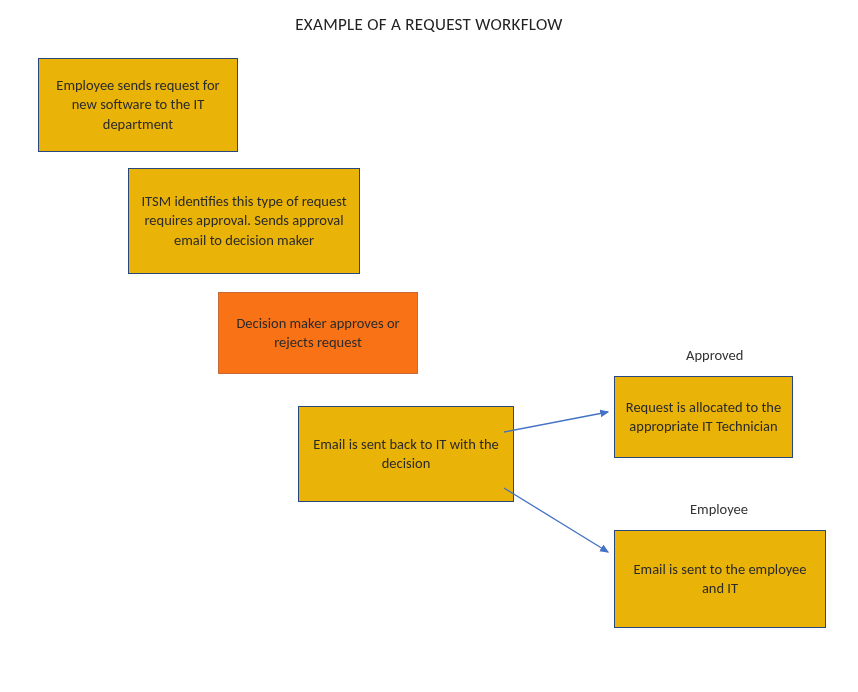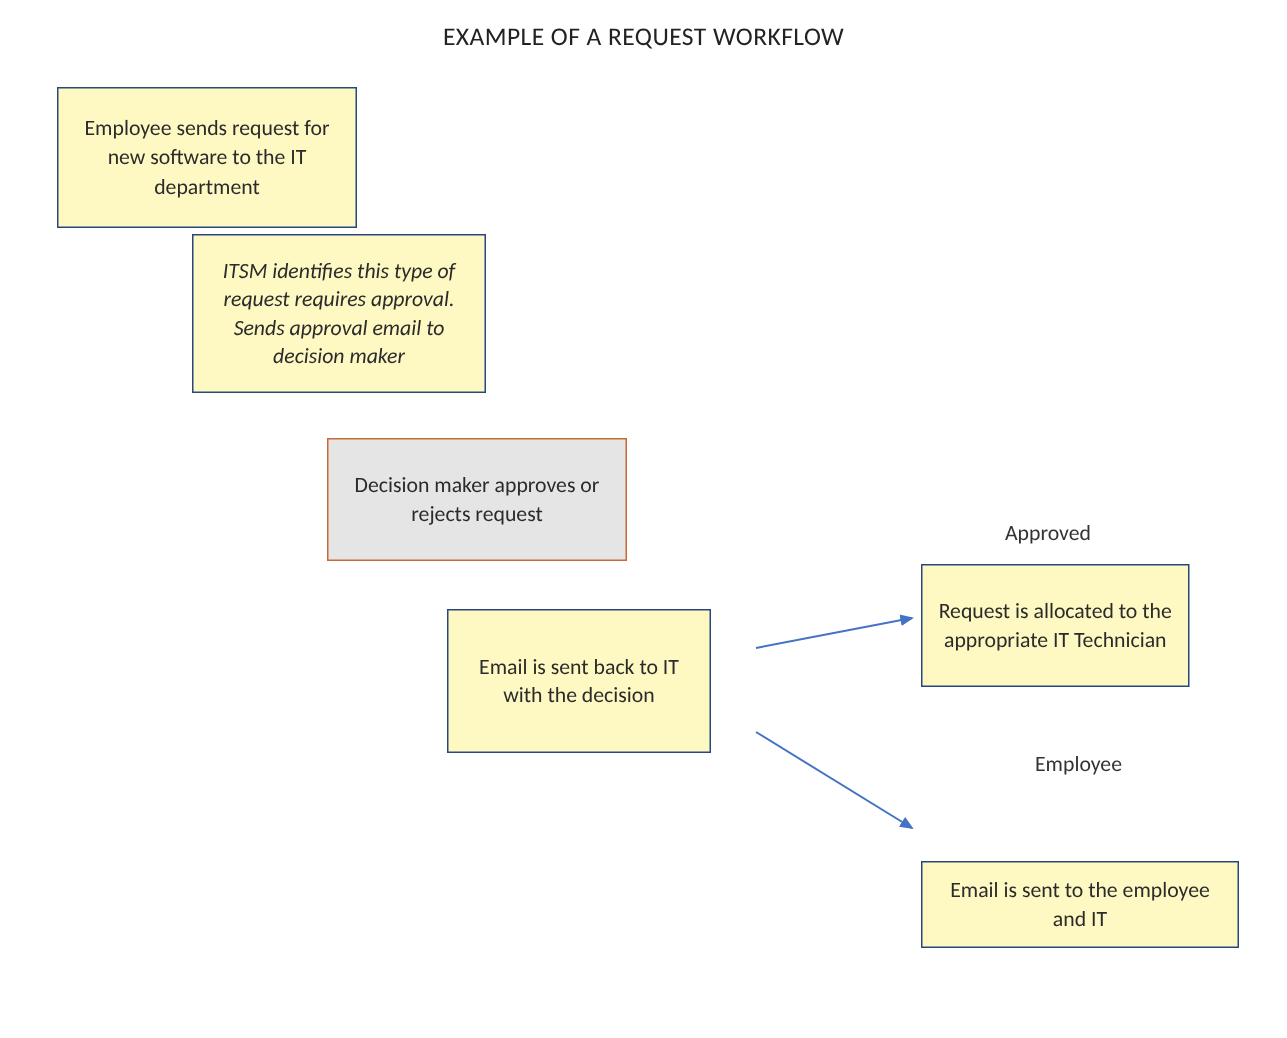--- a/index.html
+++ b/index.html
@@ -22,31 +22,31 @@
     text-align: center;
     font-weight: 400;
     font-size: 17px;
     letter-spacing: 0.3px;
     color: #222;
   }
   .box {
     position: absolute;
     box-sizing: border-box;
     border: 1px solid #28477e;
-    background: #fef9c3;
+    background: #eab308;
     display: flex;
     align-items: center;
     justify-content: center;
     text-align: center;
     padding: 8px 10px;
     line-height: 1.32;
     color: #2b2b2b;
   }
   .box.orange {
-    background: #e5e5e5;
+    background: #f97316;
     border-color: #c86a33;
   }
   .label {
     position: absolute;
     font-size: 14.5px;
     color: #333;
     text-align: center;
   }
   svg.arrows {
     position: absolute;
@@ -59,41 +59,41 @@
 </style>
 </head>
 <body>
 
 <div class="title">EXAMPLE OF A REQUEST WORKFLOW</div>
 
 <div class="box" style="left:38px; top:58px; width:200px; height:94px;">
   <span>Employee sends request for new software to the IT department</span>
 </div>
 
-<div class="box" style="left:128px; top:156px; width:196px; height:106px;font-style:italic;">
+<div class="box" style="left:128px; top:168px; width:232px; height:106px;">
   <span>ITSM identifies this type of request requires approval. Sends approval email to decision maker</span>
 </div>
 
 <div class="box orange" style="left:218px; top:292px; width:200px; height:82px;">
   <span>Decision maker approves or rejects request</span>
 </div>
 
-<div class="box" style="left:298px; top:406px; width:176px; height:96px;">
+<div class="box" style="left:298px; top:406px; width:216px; height:96px;">
   <span>Email is sent back to IT with the decision</span>
 </div>
 
 <div class="box" style="left:614px; top:376px; width:179px; height:82px;">
   <span>Request is allocated to the appropriate IT Technician</span>
 </div>
 
-<div class="box" style="left:614px; top:530px; width:212px; height:58px;margin-top:44px;">
+<div class="box" style="left:614px; top:530px; width:212px; height:98px;">
   <span>Email is sent to the employee and IT</span>
 </div>
 
-<div class="label" style="left:670px; top:346px;text-align:center;">Approved</div>
+<div class="label" style="left:686px; top:346px;text-align:center;">Approved</div>
 <div class="label" style="left:690px; top:500px;">Employee</div>
 
 <svg class="arrows">
   <defs>
     <marker id="arrowhead" markerWidth="8" markerHeight="8" refX="6" refY="3" orient="auto" markerUnits="strokeWidth">
       <path d="M0,0 L7,3 L0,6 Z" fill="#4472c4"></path>
     </marker>
   </defs>
 
   <line x1="504" y1="432" x2="608" y2="412" stroke="#4472c4" stroke-width="1.3" marker-end="url(#arrowhead)"></line>

